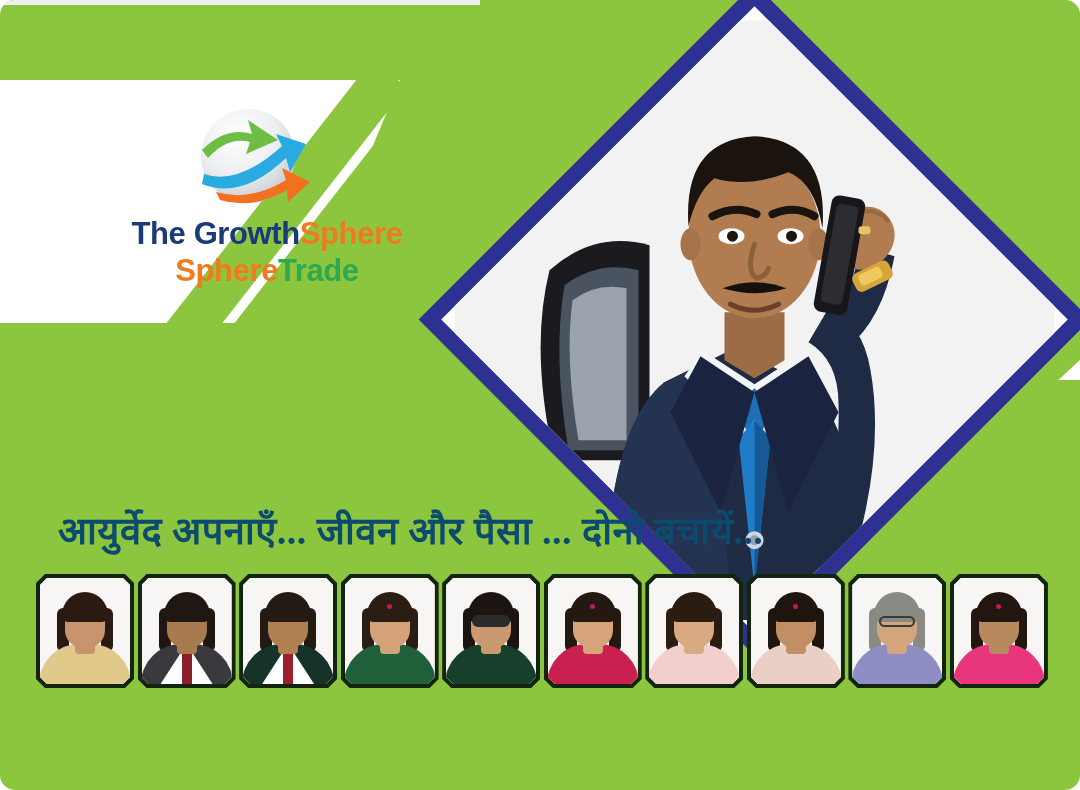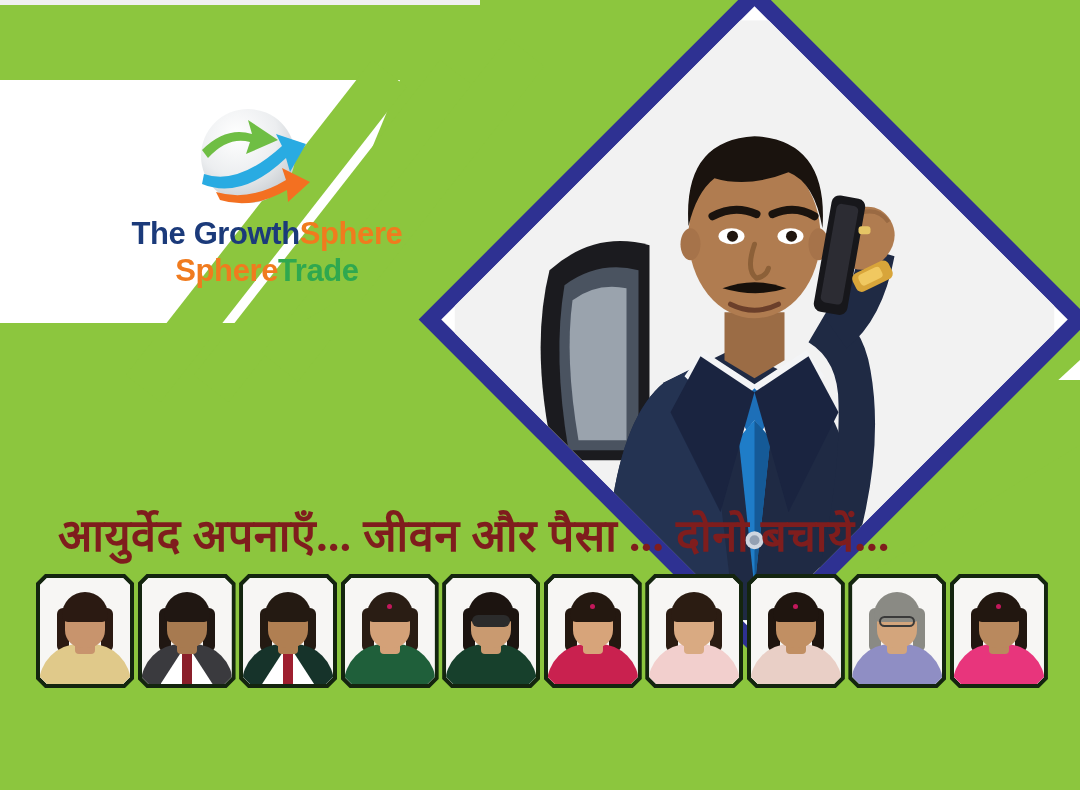--- a/index.html
+++ b/index.html
@@ -8,20 +8,21 @@
     width:1080px; height:790px;
     font-family:"Liberation Sans", sans-serif;
     background:#ffffff;
     overflow:hidden;
   }
   #banner{
     position:relative;
     width:1080px; height:790px;
     background:#8CC63E;
     overflow:hidden;
+    border-radius:15px;
   }
 
   
   .top-strip{
     position:absolute; left:0; top:0; width:1080px; height:5px;
     background:#f0f0f0;
   }
 
   
   .logo-panel{
@@ -116,23 +117,23 @@
     margin-left:-300px; margin-top:-300px;
     transform:rotate(-45deg);
   }
 
   
   .tagline{
     position:absolute;
     left:58px; top:503px;
     width:720px;
     font-family:"Liberation Serif", serif;
-    font-size:45px;
+    font-size:38px;
     font-weight:600;
-    color:#7f1d1d;
+    color:#0c4a6e;
     letter-spacing:0.5px;
     white-space:nowrap;
     z-index:8;
   }
 
   
   .portrait-strip{
     position:absolute;
     left:36px; top:574px;
     width:1012px; height:114px;

